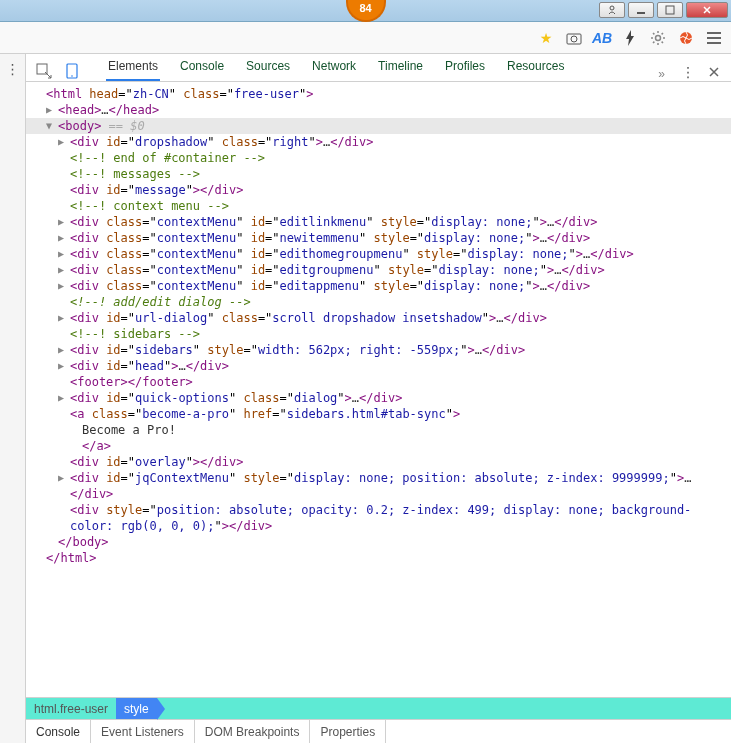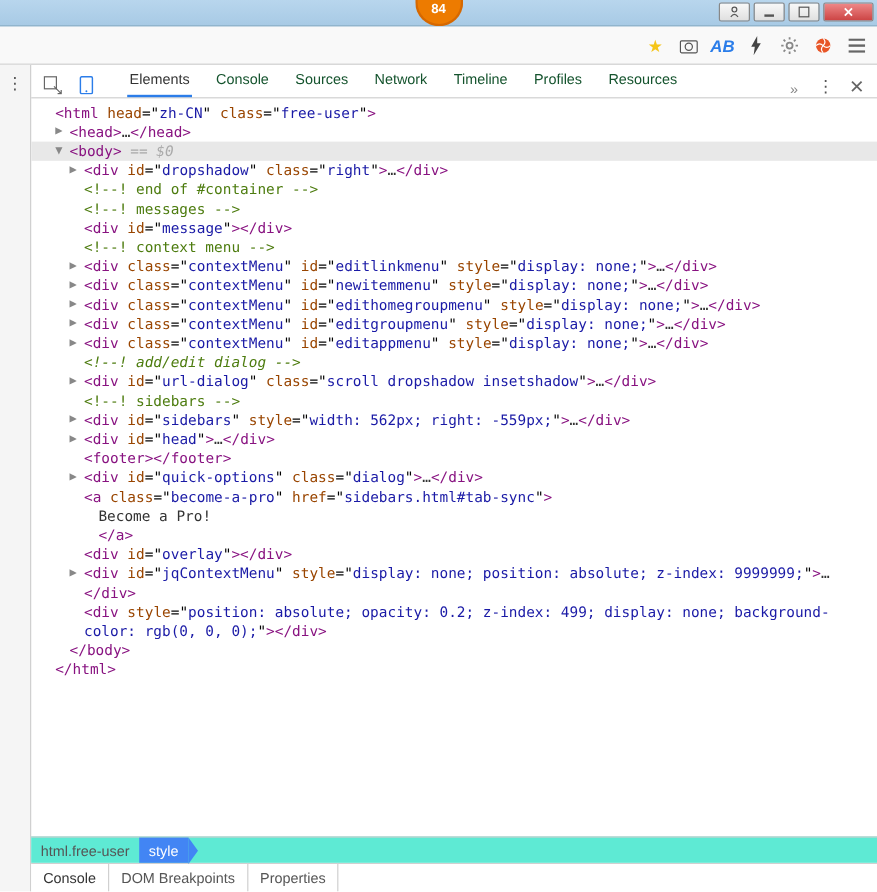--- a/index.html
+++ b/index.html
@@ -175,17 +175,18 @@
         <div class="line" style="padding-left: 44px; white-space: pre-wrap;"><span class="tag">&lt;div</span> <span class="attrn">style</span>="<span class="attrv">position: absolute; opacity: 0.2; z-index: 499; display: none; background-color: rgb(0, 0, 0);</span>"<span class="tag">&gt;&lt;/div&gt;</span></div>
         <div class="line" style="padding-left: 32px;"><span class="tag">&lt;/body&gt;</span></div>
         <div class="line" style="padding-left: 20px;"><span class="tag">&lt;/html&gt;</span></div>
       </div>
     <div class="crumbs" id="crumbs">
         <div class="crumb">html.free-user</div>
         <div class="crumb sel">style</div>
       </div>
     <div class="bottombar" id="btabs">
         <div class="btab active">Console</div>
+        <div class="btab">Event Listeners</div>
         <div class="btab">DOM Breakpoints</div>
         <div class="btab">Properties</div>
       </div>
   </div>
 </div>
 
 </body></html>

